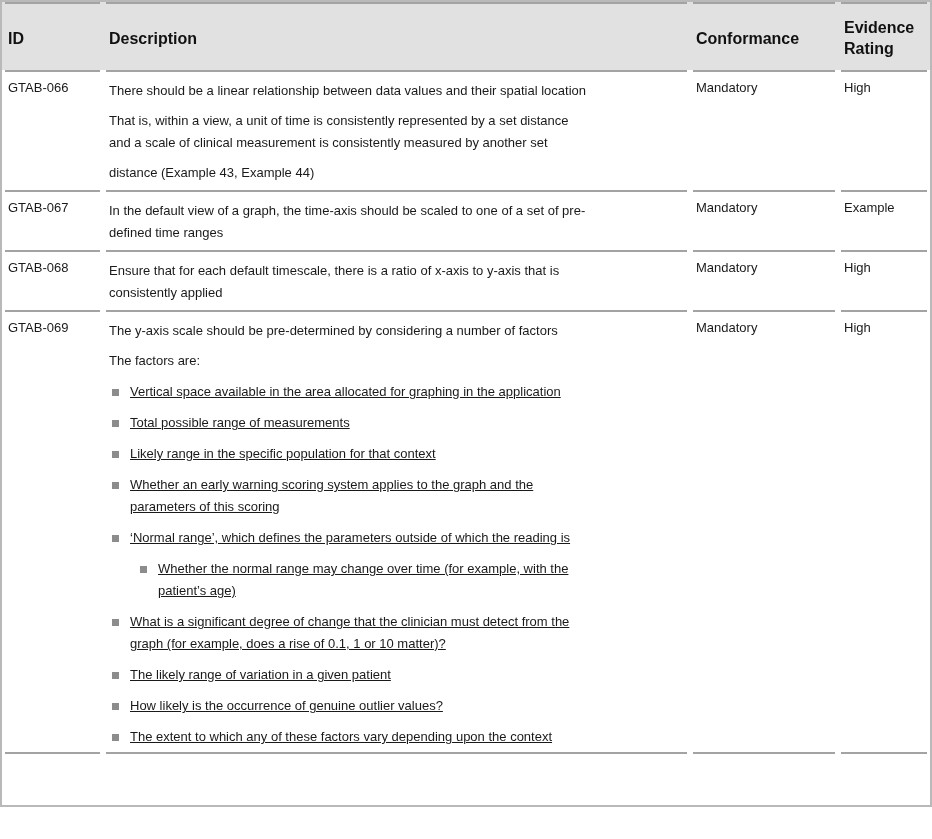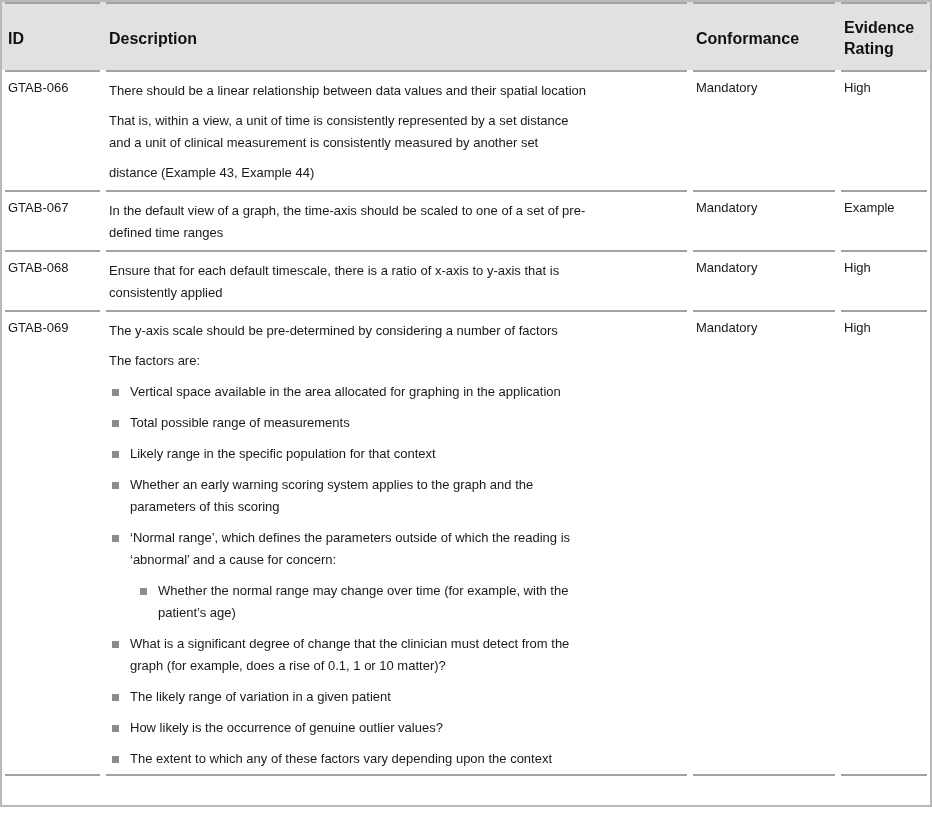--- a/index.html
+++ b/index.html
@@ -24,21 +24,21 @@
 
   .row.header .cell {
     display:flex; align-items:center;
     min-height:68px; font-weight:bold; font-size:16px; color:#111;
     line-height:21px;
   }
 
   .line { line-height:22px; }
   .para + .para { margin-top:8px; }
 
-  .bullets { margin-top:1px; }
+  .bullets { margin-top:1px;text-decoration:underline; }
   .bullet { display:flex; margin-top:9px; }
   .bullet .sq {
     flex:0 0 auto; width:7px; height:7px; background:#8c8c8c;
     margin:8px 11px 0 3px;
   }
   .bullet.l2 { margin-left:28px; }
   .btext { display:block; }
 </style>
 </head>
 <body>
@@ -61,21 +61,21 @@
   </div>
 
   <div class="row body">
     <div class="cell">GTAB-066</div>
     <div class="cell">
       <div class="para">
         <div class="line">There should be a linear relationship between data values and their spatial location</div>
       </div>
       <div class="para">
         <div class="line">That is, within a view, a unit of time is consistently represented by a set distance</div>
-        <div class="line">and a unit of clinical measurement is consistently measured by another set</div>
+        <div class="line">and a scale of clinical measurement is consistently measured by another set</div>
       </div>
       <div class="para">
         <div class="line">distance (Example 43, Example 44)</div>
       </div>
     </div>
     <div class="cell">Mandatory</div>
     <div class="cell">High</div>
   </div>
 
   <div class="row body">
@@ -140,21 +140,20 @@
           <span class="btext">
             <span class="line" style="display:block">Whether an early warning scoring system applies to the graph and the</span>
             <span class="line" style="display:block">parameters of this scoring</span>
           </span>
         </div>
 
         <div class="bullet l1">
           <span class="sq"></span>
           <span class="btext">
             <span class="line" style="display:block">‘Normal range’, which defines the parameters outside of which the reading is</span>
-            <span class="line" style="display:block">‘abnormal’ and a cause for concern:</span>
           </span>
         </div>
 
 
         <div class="bullet l2">
           <span class="sq"></span>
           <span class="btext">
             <span class="line" style="display:block">Whether the normal range may change over time (for example, with the</span>
             <span class="line" style="display:block">patient’s age)</span>
           </span>

